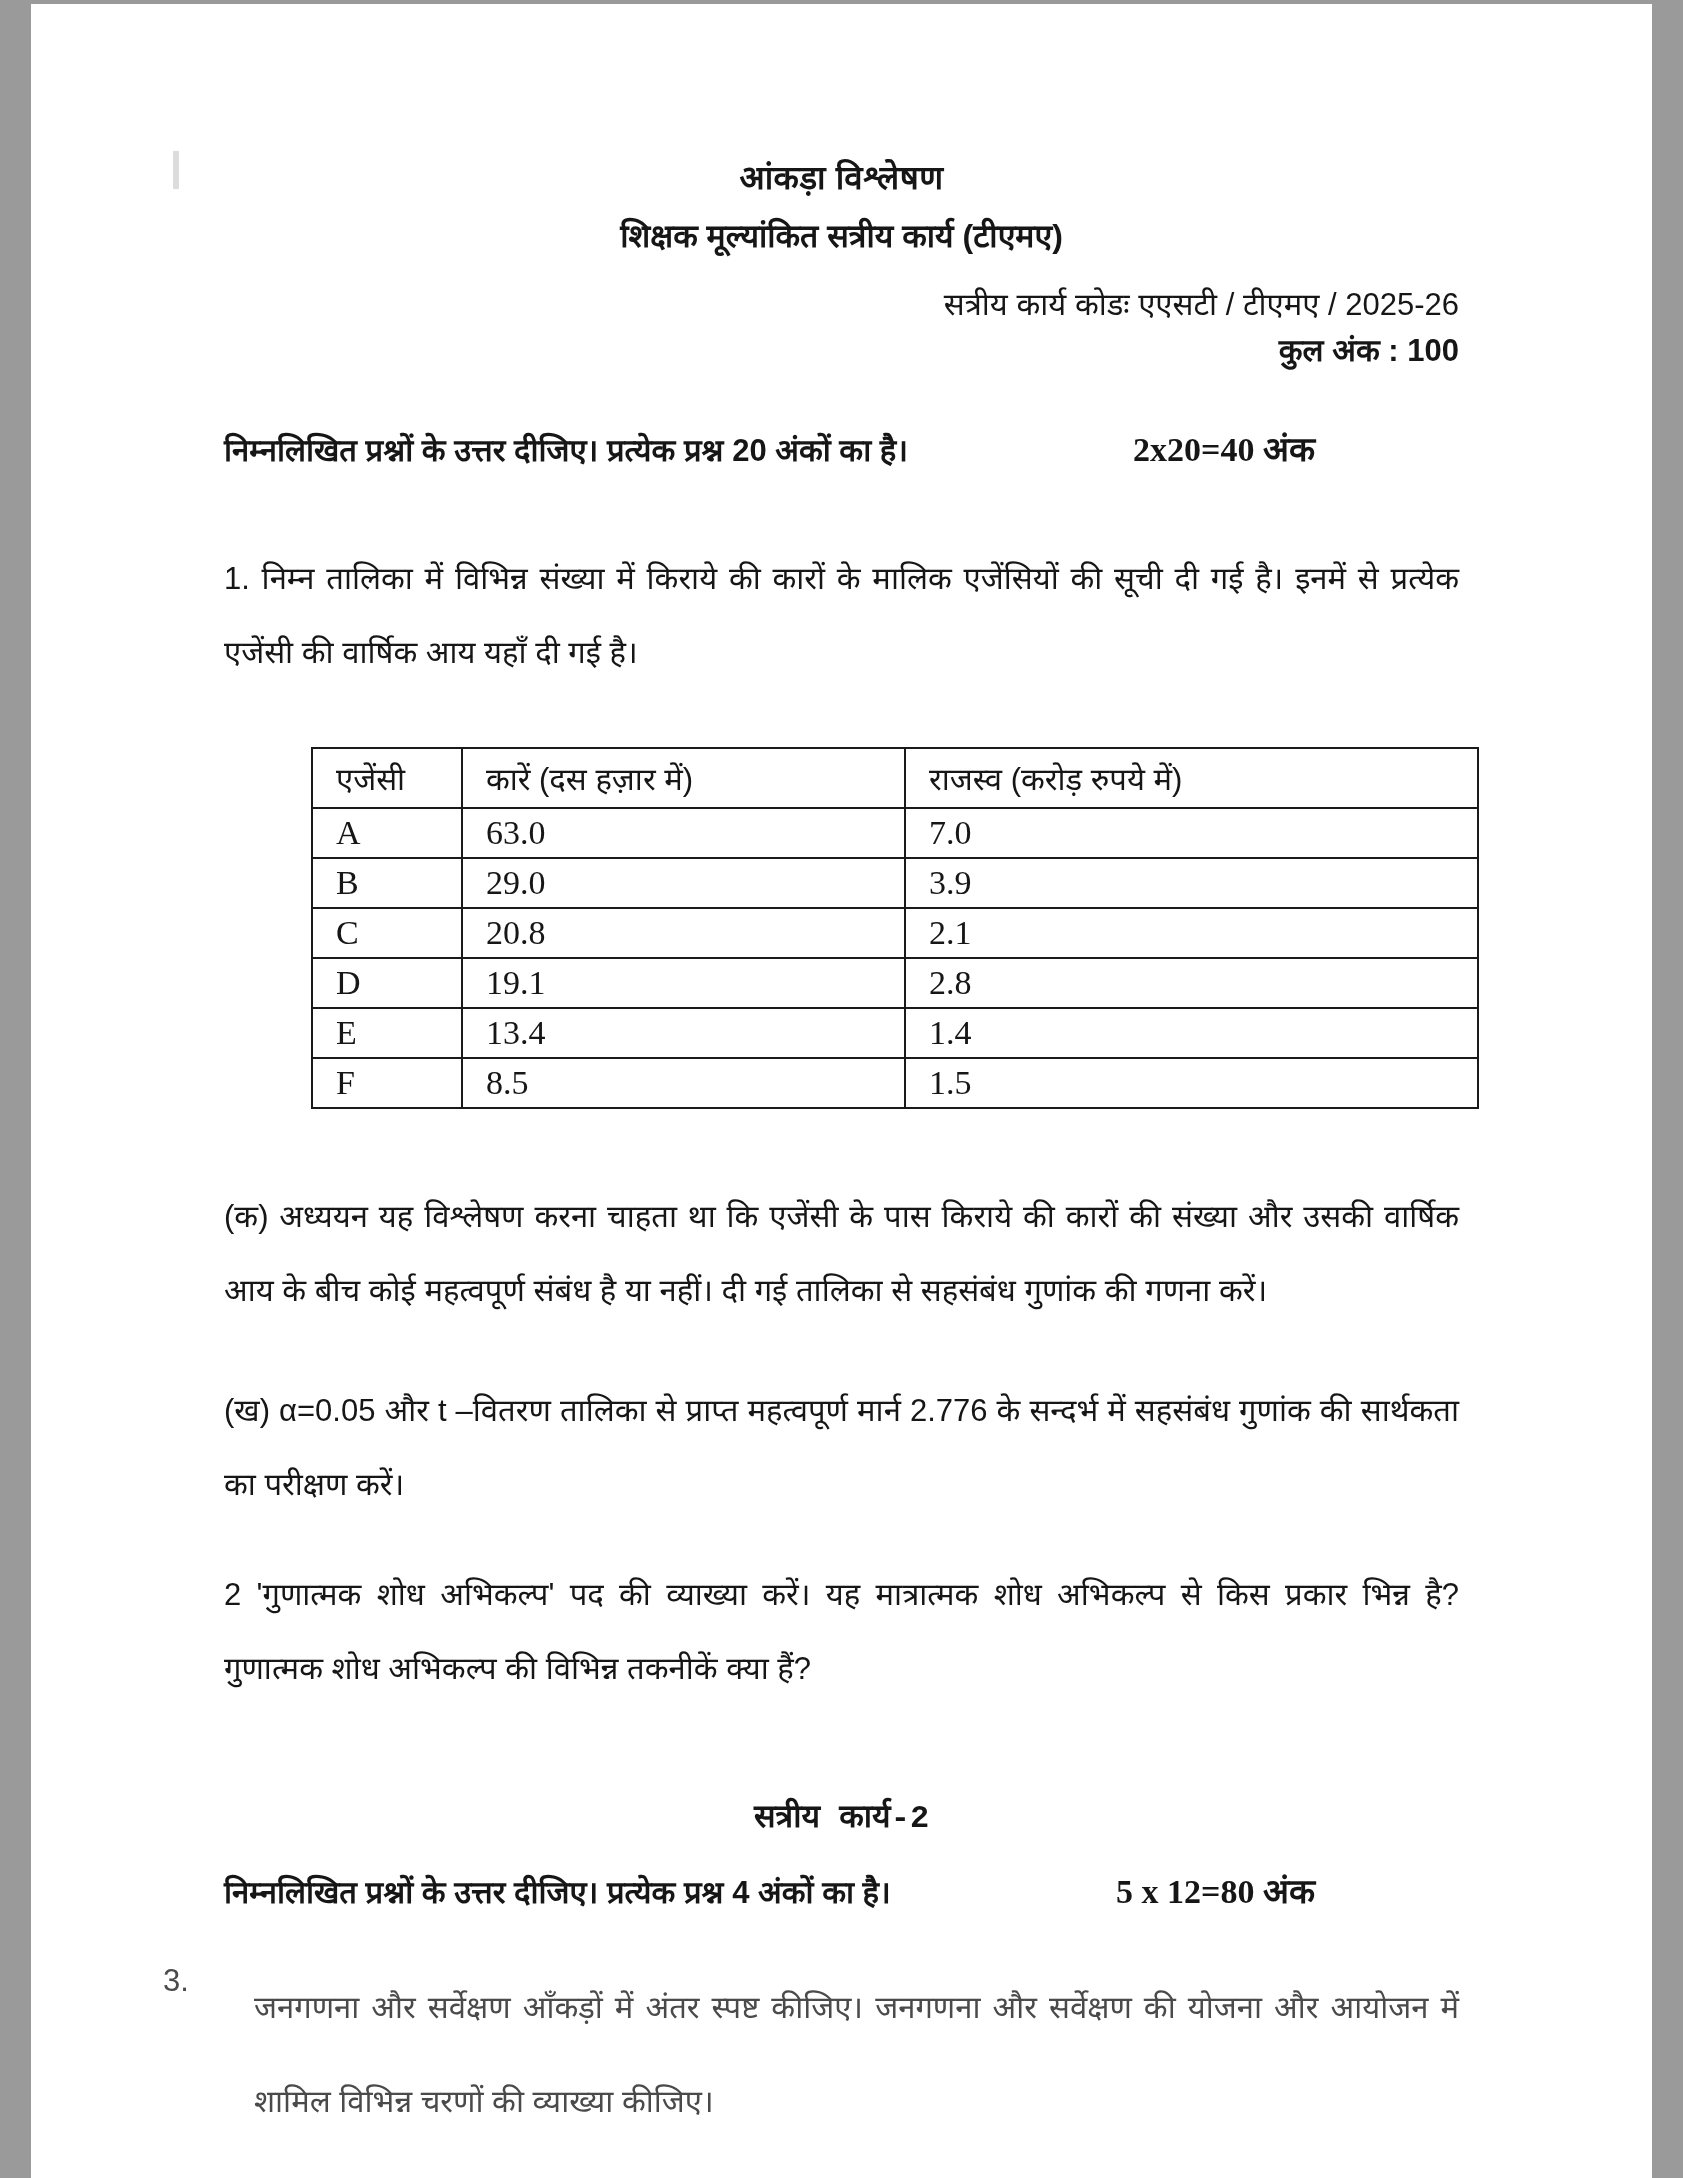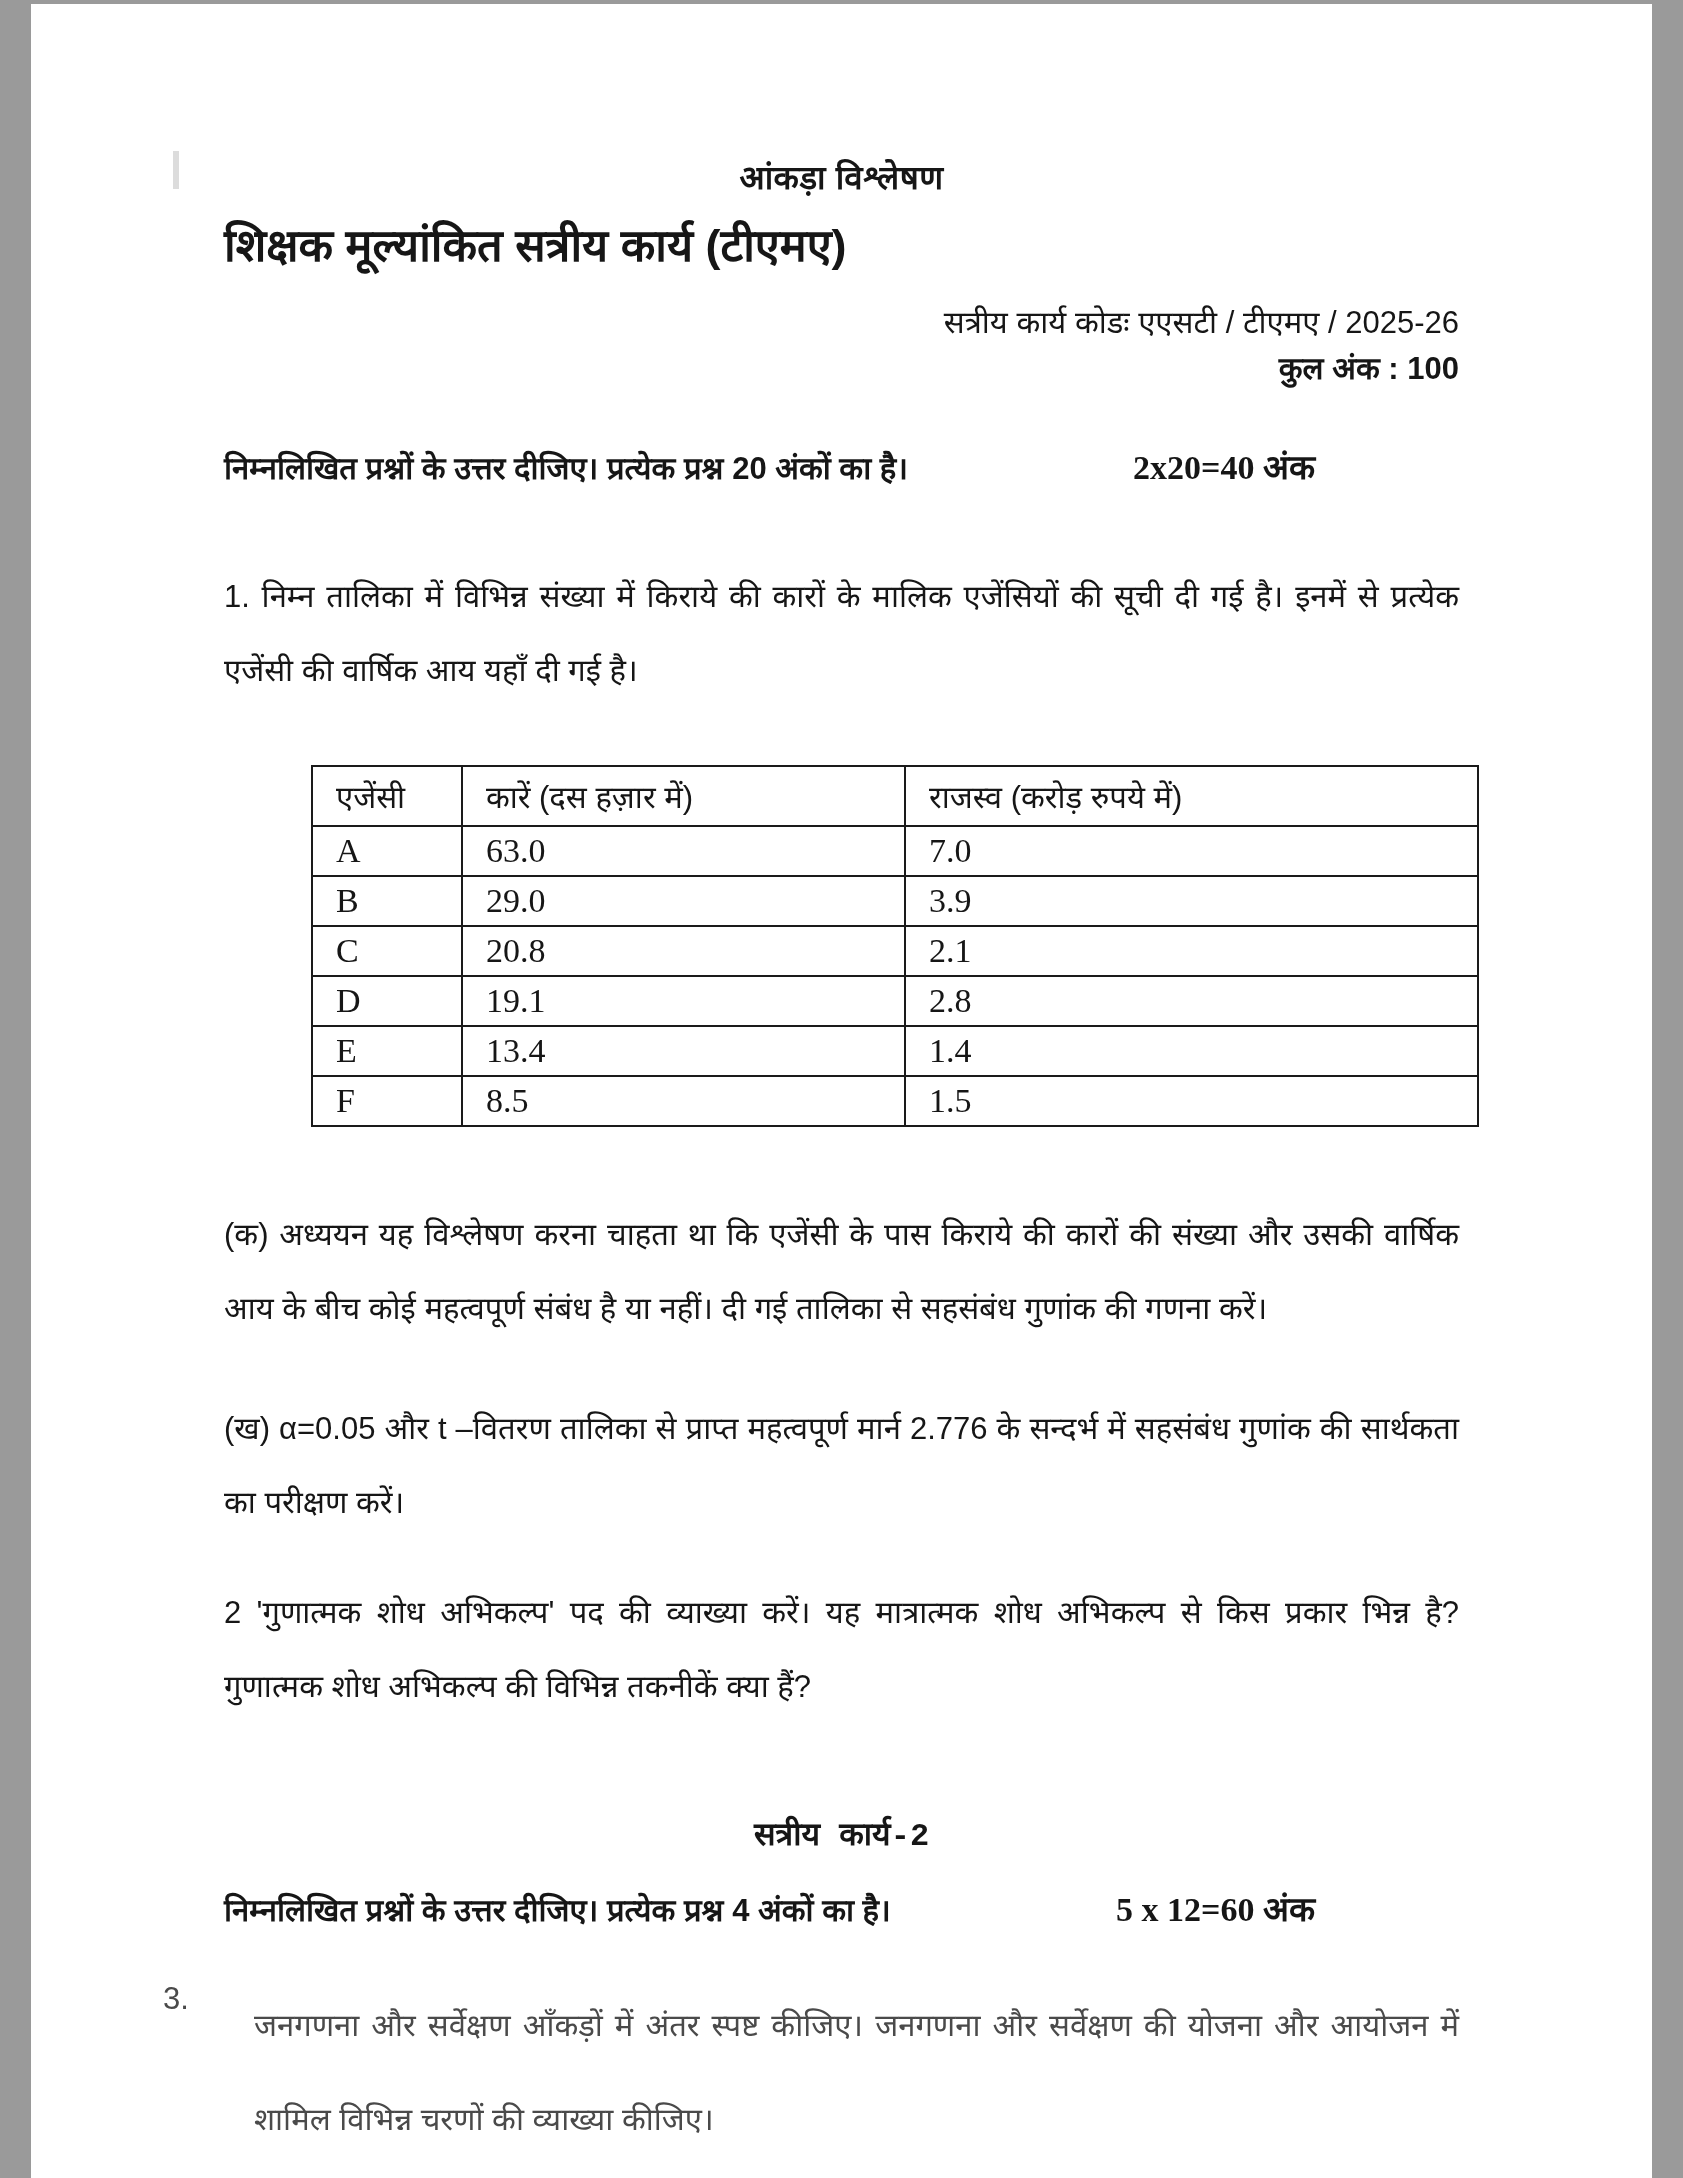--- a/index.html
+++ b/index.html
@@ -19,21 +19,22 @@
     background:#dcdcdc;
   }
   .doc-title{
     margin-top:150px;
     text-align:center;
     font-weight:700;font-size:33px;
     letter-spacing:0.5px;
   }
   .doc-subtitle{
     margin-top:14px;
-    font-weight:700;font-size:45px;
+    text-align:center;
+    font-weight:700;font-size:32px;
   }
   .right-block{margin-top:26px;text-align:right;line-height:46px;font-size:31px;}
   .right-block .total{font-weight:700;}
   .section-heading{
     margin-top:50px;text-align:center;
     font-weight:700;font-size:32px;
   }
   .instruction-row{
     margin-top:51px;
     display:flex;justify-content:space-between;align-items:baseline;
@@ -158,21 +159,21 @@
     </table>
 
     <div class="para">(क) अध्ययन यह विश्लेषण करना चाहता था कि एजेंसी के पास किराये की कारों की संख्या और उसकी वार्षिक आय के बीच कोई महत्वपूर्ण संबंध है या नहीं। दी गई तालिका से सहसंबंध गुणांक की गणना करें।</div>
     <div class="para tight">(ख) α=0.05 और t –वितरण तालिका से प्राप्त महत्वपूर्ण मार्न 2.776 के सन्दर्भ में सहसंबंध गुणांक की सार्थकता का परीक्षण करें।</div>
     <div class="para q2">2 'गुणात्मक शोध अभिकल्प' पद की व्याख्या करें। यह मात्रात्मक शोध अभिकल्प से किस प्रकार भिन्न है? गुणात्मक शोध अभिकल्प की विभिन्न तकनीकें क्या हैं?</div>
 
     <div class="section2-heading">सत्रीय कार्य-2</div>
 
     <div class="instruction-row second">
       <span>निम्नलिखित प्रश्नों के उत्तर दीजिए। प्रत्येक प्रश्न 4 अंकों का है।</span>
-      <span class="marks">5 x 12=60 अंक</span>
+      <span class="marks">5 x 12=80 अंक</span>
     </div>
 
     <div class="q3-row">
       <div class="q3-num">3.</div>
       <div class="q3-text">जनगणना और सर्वेक्षण आँकड़ों में अंतर स्पष्ट कीजिए। जनगणना और सर्वेक्षण की योजना और आयोजन में शामिल विभिन्न चरणों की व्याख्या कीजिए।</div>
     </div>
 
   </div>
 </div>
 

